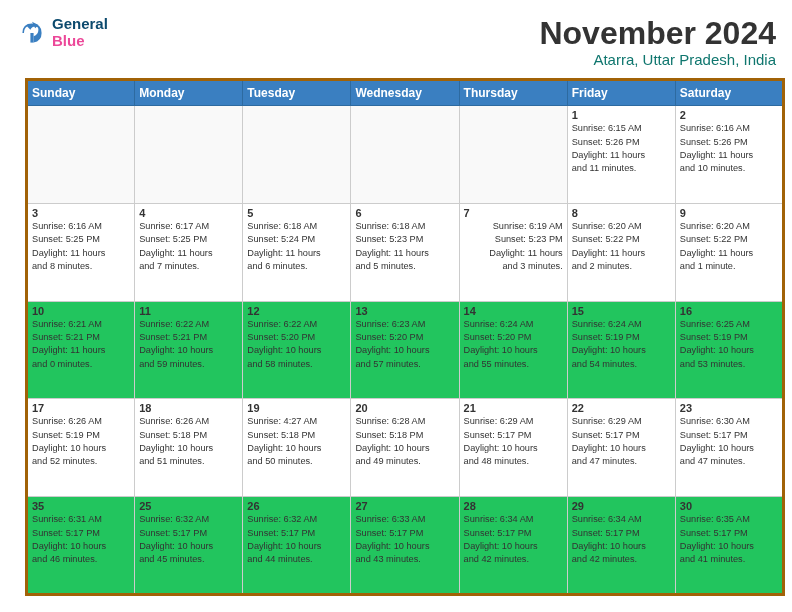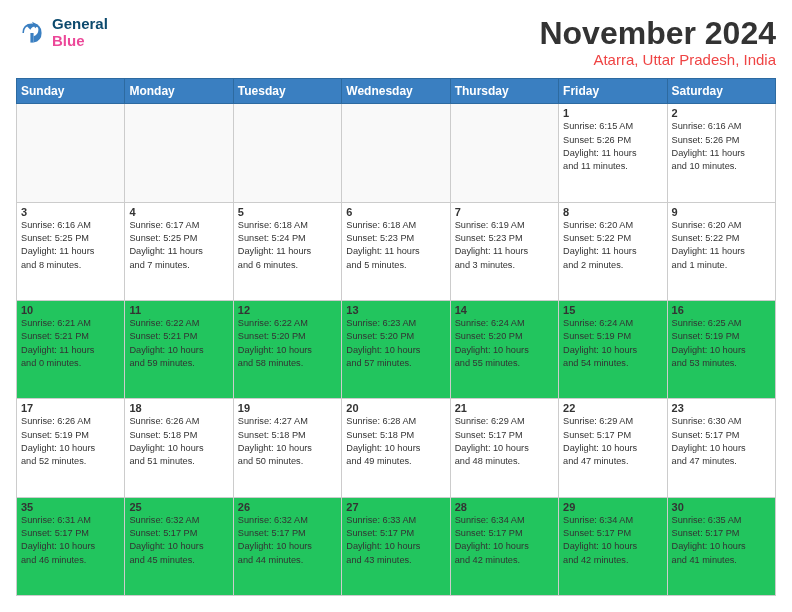--- a/index.html
+++ b/index.html
@@ -46,28 +46,29 @@
       margin-left: 24px;
     }
     .month-title {
       font-size: 32px;
       font-weight: bold;
       color: #333;
       line-height: 1.1;
     }
     .location {
       font-size: 15px;
-      color: #ef4444;
+      color: #0f766e;
     }
     .calendar {
       flex: 1;
-      border: 1px solid #a16207;
+      border: 3px solid #a16207;
       border-collapse: collapse;
       width: 100%;
       table-layout: fixed;
+      margin-left: 9px;
     }
     .calendar th {
       background-color: #3a7fc1;
       color: #fff;
       font-size: 12px;
       font-weight: bold;
       padding: 5px 4px;
       text-align: left;
       border: 1px solid #2d6aa0;
     }
@@ -178,21 +179,21 @@
           </td>
           <td>
             <span class="day-num">6</span>
             <div class="day-detail" style="white-space: pre-line;">Sunrise: 6:18 AM
 Sunset: 5:23 PM
 Daylight: 11 hours
 and 5 minutes.</div>
           </td>
           <td>
             <span class="day-num">7</span>
-            <div class="day-detail" style="white-space: pre-line;">Sunrise: 6:19 AM
+            <div class="day-detail" style="white-space: pre-line; text-align: right;">Sunrise: 6:19 AM
 Sunset: 5:23 PM
 Daylight: 11 hours
 and 3 minutes.</div>
           </td>
           <td>
             <span class="day-num">8</span>
             <div class="day-detail" style="white-space: pre-line;">Sunrise: 6:20 AM
 Sunset: 5:22 PM
 Daylight: 11 hours
 and 2 minutes.</div>

